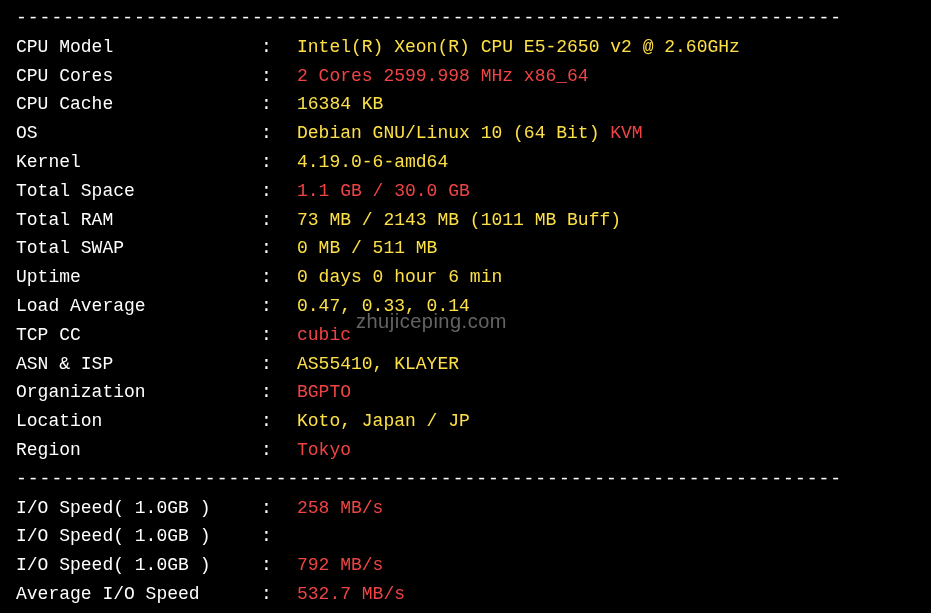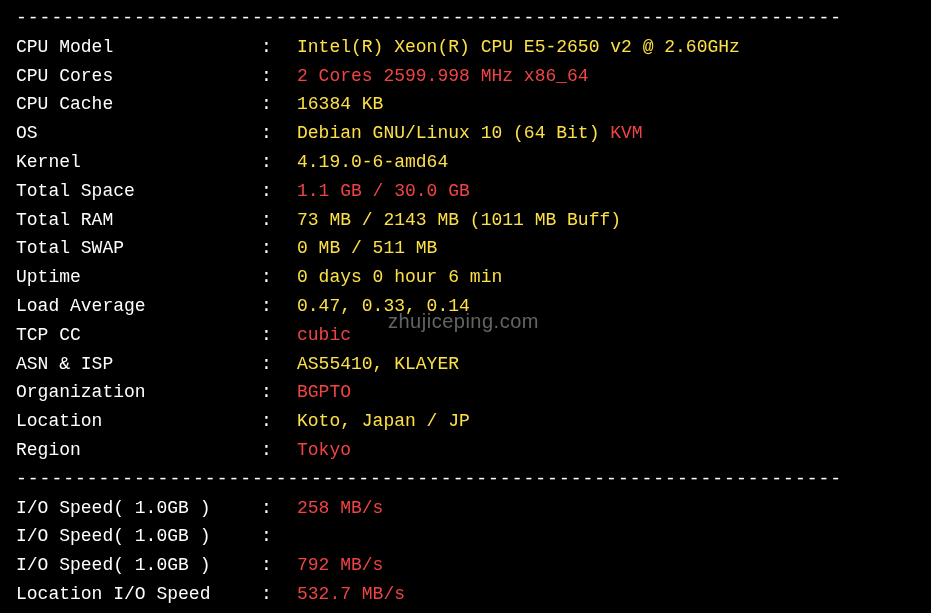--- a/index.html
+++ b/index.html
@@ -41,21 +41,21 @@
     }
     .cyan {
       color: #fde047;
     }
     .yellow {
       color: #ef4444;
     }
     .watermark {
       position: absolute;
       top: 305px;
-      left: 388px;
+      left: 356px;
       color: rgba(180, 180, 180, 0.55);
       font-size: 20px;
       font-family: Arial, sans-serif;
       pointer-events: none;
       letter-spacing: 0.5px;
     }
   </style>
 </head>
 <body>
 
@@ -78,18 +78,18 @@
     <div class="row"><span class="label">Location</span><span class="colon">: </span><span><span class="cyan">Koto, Japan / JP</span></span></div>
     <div class="row"><span class="label">Region</span><span class="colon">: </span><span><span class="yellow">Tokyo</span></span></div>
   </div>
 
 <div class="divider">----------------------------------------------------------------------</div>
 
 <div id="io-rows">
     <div class="row"><span class="label">I/O Speed( 1.0GB )</span><span class="colon">: </span><span><span class="yellow">258 MB/s</span></span></div>
     <div class="row"><span class="label">I/O Speed( 1.0GB )</span><span class="colon">: </span></div>
     <div class="row"><span class="label">I/O Speed( 1.0GB )</span><span class="colon">: </span><span><span class="yellow">792 MB/s</span></span></div>
-    <div class="row"><span class="label">Location I/O Speed</span><span class="colon">: </span><span><span class="yellow">532.7 MB/s</span></span></div>
+    <div class="row"><span class="label">Average I/O Speed</span><span class="colon">: </span><span><span class="yellow">532.7 MB/s</span></span></div>
   </div>
 
 <div class="divider">----------------------------------------------------------------------</div>
 
 <div class="watermark">zhujiceping.com</div>
 
 </body></html>

